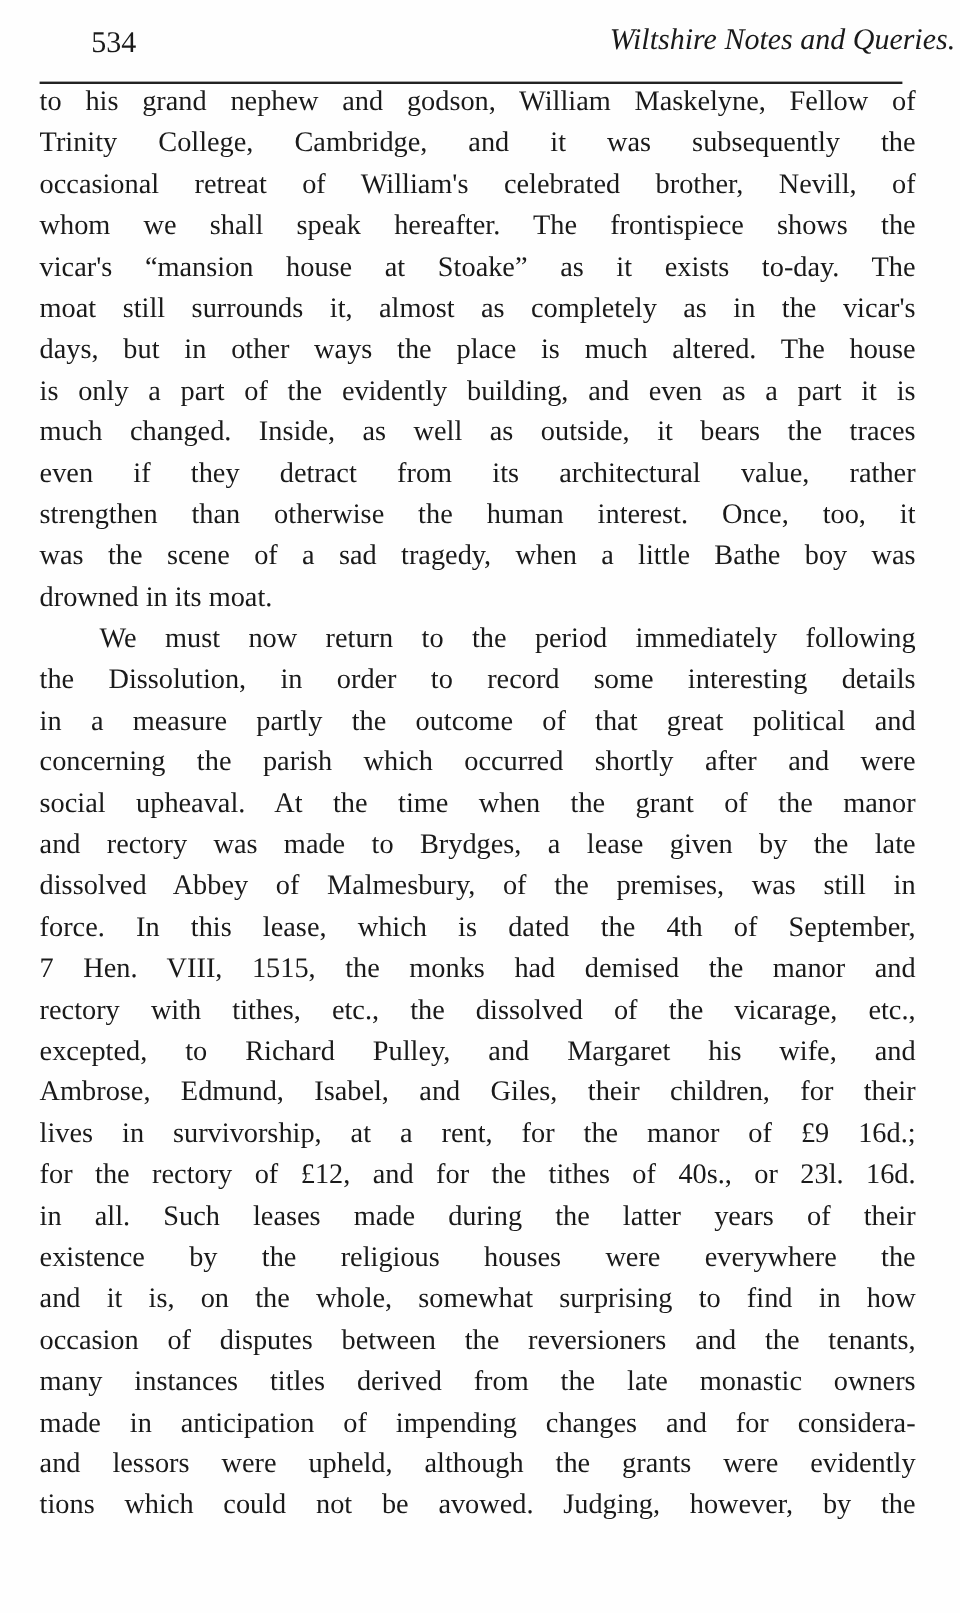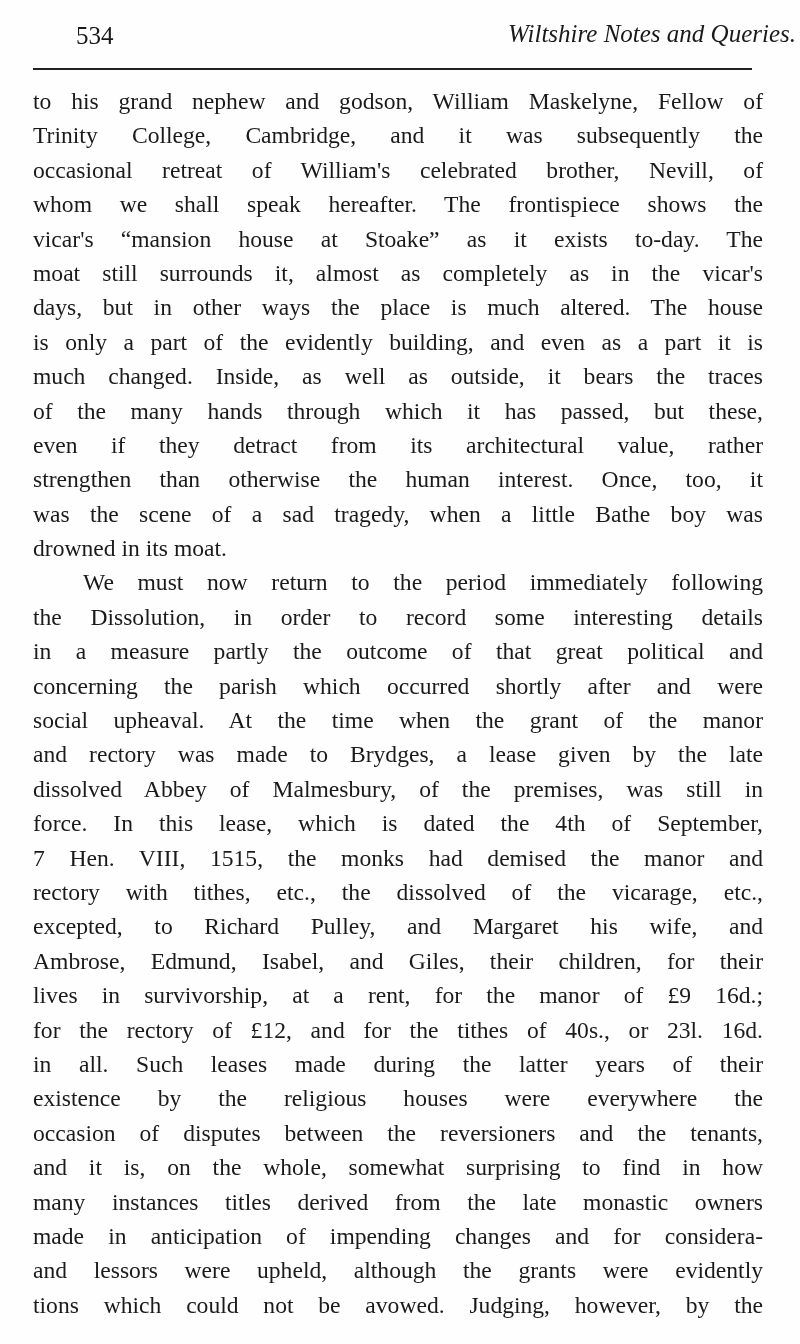--- a/index.html
+++ b/index.html
@@ -53,21 +53,21 @@
       position: absolute;
       left: 33px;
       top: 68px;
       width: 719px;
       height: 2px;
       background: #222;
     }
     .body-text {
       position: absolute;
       left: 33px;
-      top: 84px;
+      top: 68px;
       width: 730px;
       font-size: 23.6px;
       line-height: 34.4px;
       text-align: justify;
       text-align-last: justify;
     }
     .line {
       display: block;
       white-space: nowrap;
       text-align: justify;
@@ -96,21 +96,20 @@
       <div>
         <span class="line">to his grand nephew and godson, William Maskelyne, Fellow of</span>
         <span class="line">Trinity College, Cambridge, and it was subsequently the</span>
         <span class="line">occasional retreat of William's celebrated brother, Nevill, of</span>
         <span class="line">whom we shall speak hereafter. The frontispiece shows the</span>
         <span class="line">vicar's “mansion house at Stoake” as it exists to-day. The</span>
         <span class="line">moat still surrounds it, almost as completely as in the vicar's</span>
         <span class="line">days, but in other ways the place is much altered. The house</span>
         <span class="line">is only a part of the evidently building, and even as a part it is</span>
         <span class="line">much changed. Inside, as well as outside, it bears the traces</span>
-        <span class="line">of the many hands through which it has passed, but these,</span>
         <span class="line">even if they detract from its architectural value, rather</span>
         <span class="line">strengthen than otherwise the human interest. Once, too, it</span>
         <span class="line">was the scene of a sad tragedy, when a little Bathe boy was</span>
         <span class="line last">drowned in its moat.</span>
       </div>
       <div>
         <span class="line indent">We must now return to the period immediately following</span>
         <span class="line">the Dissolution, in order to record some interesting details</span>
         <span class="line">in a measure partly the outcome of that great political and</span>
         <span class="line">concerning the parish which occurred shortly after and were</span>
@@ -119,21 +118,21 @@
         <span class="line">dissolved Abbey of Malmesbury, of the premises, was still in</span>
         <span class="line">force. In this lease, which is dated the 4th of September,</span>
         <span class="line">7 Hen. VIII, 1515, the monks had demised the manor and</span>
         <span class="line">rectory with tithes, etc., the dissolved of the vicarage, etc.,</span>
         <span class="line">excepted, to Richard Pulley, and Margaret his wife, and</span>
         <span class="line">Ambrose, Edmund, Isabel, and Giles, their children, for their</span>
         <span class="line">lives in survivorship, at a rent, for the manor of £9 16d.;</span>
         <span class="line">for the rectory of £12, and for the tithes of 40s., or 23l. 16d.</span>
         <span class="line">in all. Such leases made during the latter years of their</span>
         <span class="line">existence by the religious houses were everywhere the</span>
+        <span class="line">and it is, on the whole, somewhat surprising to find in how</span>
         <span class="line">occasion of disputes between the reversioners and the tenants,</span>
-        <span class="line">and it is, on the whole, somewhat surprising to find in how</span>
         <span class="line">many instances titles derived from the late monastic owners</span>
         <span class="line">made in anticipation of impending changes and for considera-</span>
         <span class="line">and lessors were upheld, although the grants were evidently</span>
         <span class="line">tions which could not be avowed. Judging, however, by the</span>
       </div>
     </div>
 </div>
 
 </body></html>

